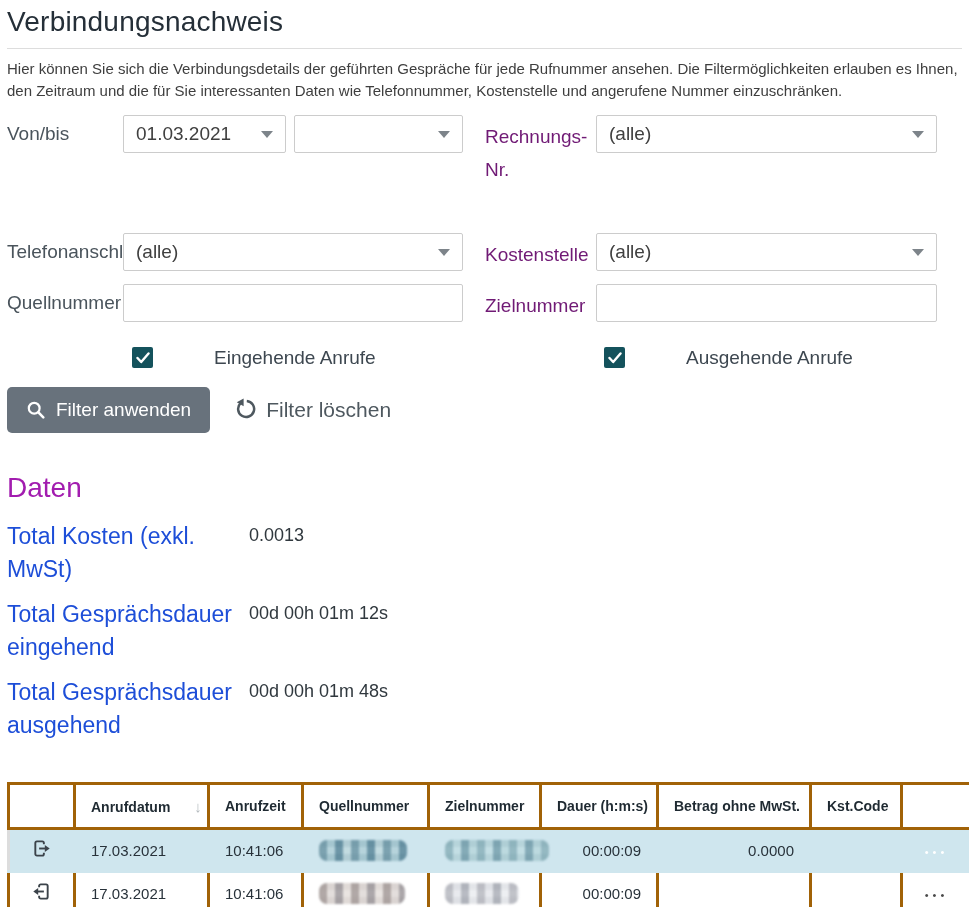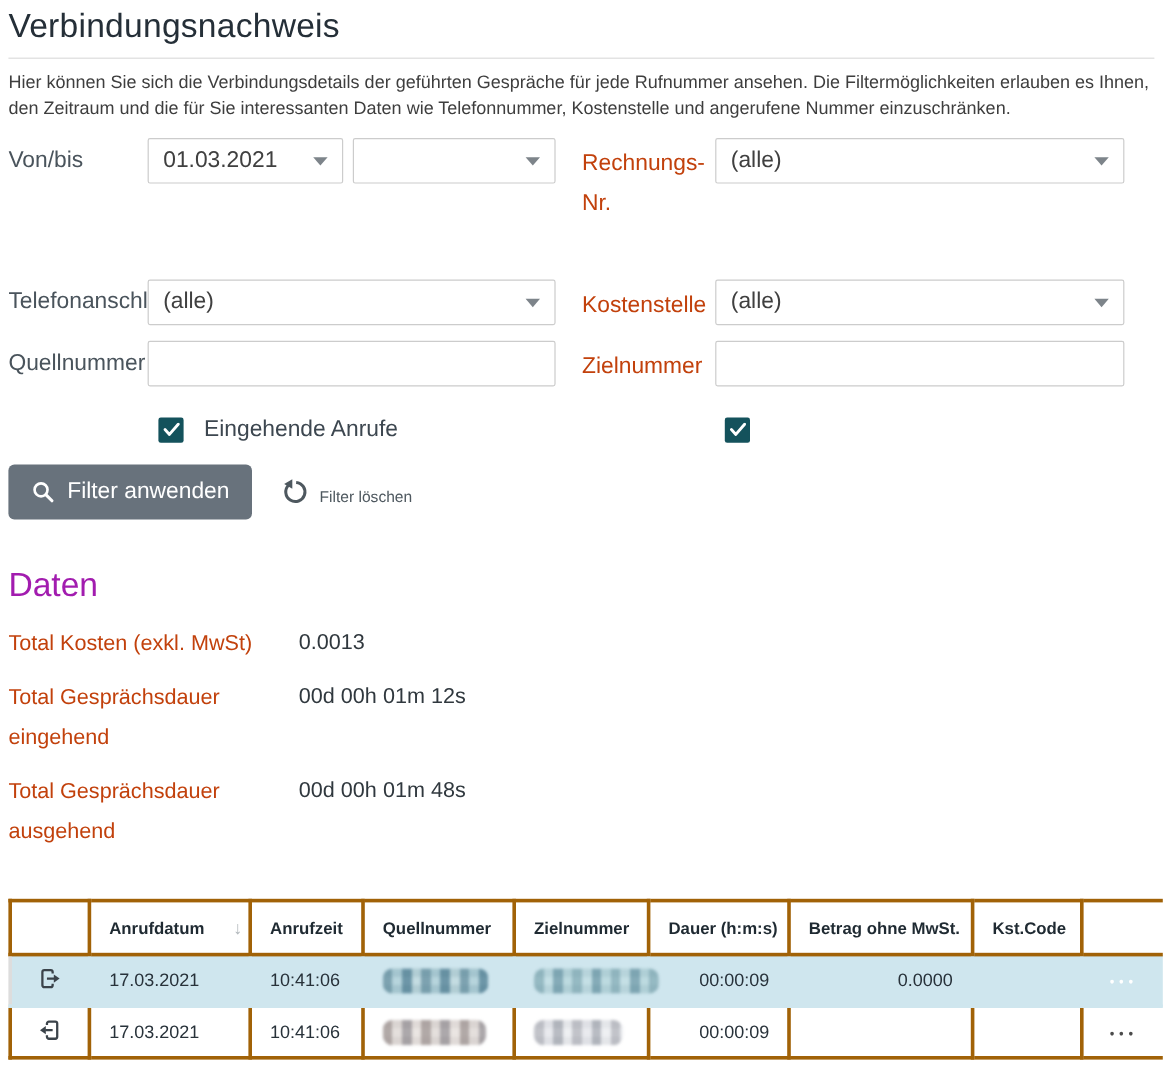--- a/index.html
+++ b/index.html
@@ -22,21 +22,21 @@
     font-size: 19px; color: #262f38; padding-left: 13px; margin-bottom: 8px;
   }
   .f-row { display: flex; align-items: flex-start; }
   .f-row.r1 { margin-bottom: 47px; }
   .f-row.r2 { margin-bottom: 13px; }
   .f-label {
     flex: 0 0 116px; width: 116px; font-size: 19px; color: #4a545c;
     padding-top: 8px; white-space: nowrap; overflow: hidden;
   }
   .f-label-r {
-    flex: 0 0 111px; width: 111px; font-size: 19px; color: #c2410c;
+    flex: 0 0 111px; width: 111px; font-size: 19px; color: #701a75;
     padding-top: 5px; line-height: 33px; margin-left: 22px; overflow: hidden;
   }
   .fields-left { display: flex; width: 340px; gap: 8px; }
   .select, .field-input {
     height: 38px; border: 1px solid #ccc; border-radius: 2px; background: #fff;
     font-size: 19px; color: #404040;
   }
   .select { display: flex; align-items: center; padding: 0 12px; cursor: pointer; }
   .select .sel-text { flex: 1 1 auto; white-space: nowrap; overflow: hidden; }
   .caret {
@@ -44,46 +44,46 @@
     border-left: 6px solid transparent; border-right: 6px solid transparent;
     border-top: 7px solid #7d848a;
   }
   .w-from { width: 163px; } .w-to { width: 169px; }
   .w-left-full { width: 340px; } .w-right-full { width: 341px; }
   .field-input { padding: 0 12px; font-family: "Liberation Sans", sans-serif; }
   input.field-input { outline: none; }
 
   
   .cb-row { display: flex; align-items: center; margin: 25px 0 0 125px; }
-  .cb-group { display: flex; align-items: center; cursor: pointer; }
+  .cb-group { display: flex; cursor: pointer; gap: 44px; }
   .cb-group.first { width: 472px; }
   .cb-box {
     width: 21px; height: 21px; background: #14525c; border-radius: 2px;
     display: flex; align-items: center; justify-content: center; flex: 0 0 auto;
   }
   .cb-label { font-size: 19px; color: #3d4750; margin-left: 17px; }
 
   
   .btn-row { display: flex; align-items: center; margin-top: 18px; }
   .btn-apply {
     display: flex; align-items: center; gap: 10px;
     background: #68727c; color: #fff; border: none; border-radius: 5px;
     height: 46px; padding: 2px 19px; font-size: 19px; cursor: pointer;
     font-family: "Liberation Sans", sans-serif;
   }
   .btn-clear {
-    display: flex; align-items: flex-end; gap: 9px; background: none; border: none;
-    font-size: 13px; color: #4e585f; margin-left: 25px; cursor: pointer;
+    display: flex; align-items: flex-start; gap: 9px; background: none; border: none;
+    font-size: 21px; color: #4e585f; margin-left: 25px; cursor: pointer;
     font-family: "Liberation Sans", sans-serif;
   }
 
   
   h2.daten-title { font-size: 28px; font-weight: 400; color: #a21caf; margin: 39px 0 16px 0; }
   .total-row { display: flex; margin-bottom: 12px; }
-  .total-label { flex: 0 0 242px; width: 242px; font-size: 18px; line-height: 33px; color: #c2410c; }
+  .total-label { flex: 0 0 242px; width: 242px; font-size: 23px; line-height: 33px; color: #1d4ed8; }
   .total-value { font-size: 18px; color: #30383e; padding-top: 5px; }
 
   
   table.cdr { border-collapse: collapse; width: 963px; margin-top: 40px; table-layout: fixed; }
   table.cdr th, table.cdr td { border: 3px solid #a16207; }
   table.cdr th {
     height: 45px; font-size: 14px; font-weight: 700; color: #1f2a32;
     text-align: left; padding: 0 15px; background: #fff; white-space: nowrap;
   }
   table.cdr td { height: 43px; font-size: 15px; color: #28323a; padding: 0 15px; }
@@ -185,20 +185,21 @@
           </svg>
       </span>
       <span class="cb-label">Eingehende Anrufe</span>
     </label>
     <label class="cb-group">
       <span class="cb-box">
         <svg width="14" height="12" viewBox="0 0 14 12">
             <polyline points="1.5,6 5.2,10 12.5,1.5" fill="none" stroke="#fff" stroke-width="2.4" stroke-linecap="round" stroke-linejoin="round"></polyline>
           </svg>
       </span>
+      <span class="cb-label">Ausgehende Anrufe</span>
     </label>
   </div>
 
   <div class="btn-row">
     <button class="btn-apply">
       <span style="display:flex;">
         <svg width="20" height="20" viewBox="0 0 20 20">
             <circle cx="8.2" cy="8.2" r="5.4" fill="none" stroke="#fff" stroke-width="2.2"></circle>
             <line x1="12.4" y1="12.4" x2="17.3" y2="17.3" stroke="#fff" stroke-width="2.6" stroke-linecap="round"></line>
           </svg>

